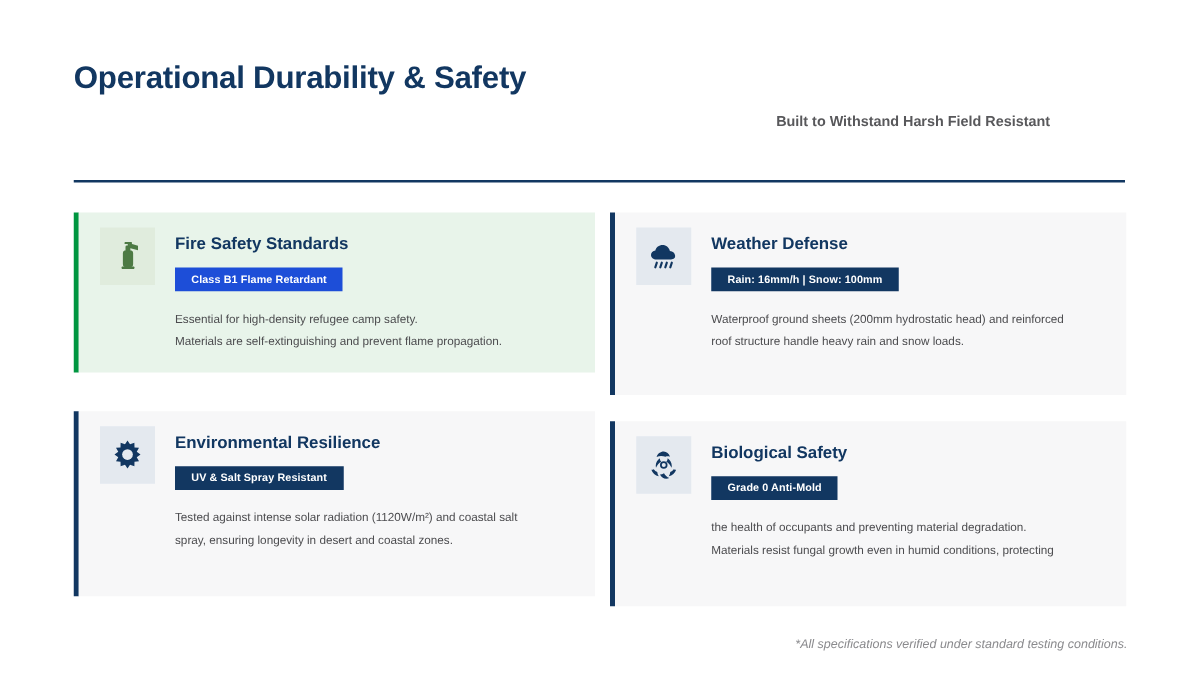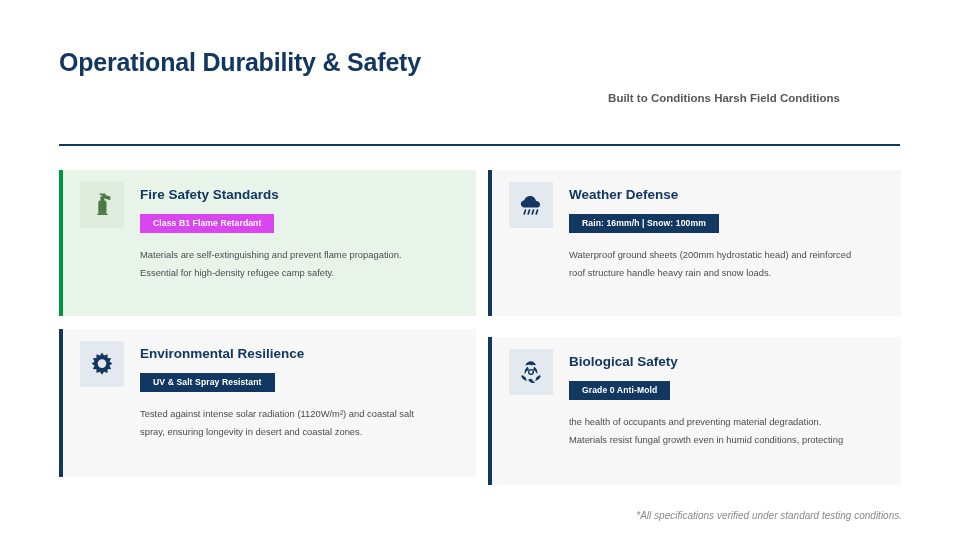--- a/index.html
+++ b/index.html
@@ -63,21 +63,21 @@
     width: 4px;
   }
   .card .body {
     position: absolute;
     left: 4px;
     right: 0;
     top: 0;
     bottom: 0;
   }
 
-  .card-fire         { left: 59px;  top: 170px; width: 417px; height: 146px; }
+  .card-fire         { left: 59px;  top: 170px; width: 417px; height: 128px; }
   .card-weather      { left: 488px; top: 170px; width: 413px; height: 146px; }
   .card-environment  { left: 59px;  top: 329px; width: 417px; height: 148px; }
   .card-biological   { left: 488px; top: 337px; width: 413px; height: 148px; }
 
   .bg-green { background: #e8f4ea; }
   .bg-gray  { background: #f7f7f8; padding-left: 29px; }
   .accent-green { background: #009640; }
   .accent-navy  { background: #123761; }
 
   
@@ -112,21 +112,21 @@
     height: 19px;
     line-height: 19px;
     padding: 0 13px;
     font-size: 8.6px;
     font-weight: bold;
     color: #ffffff;
     letter-spacing: 0.1px;
     white-space: nowrap;
     display: inline-block;
   }
-  .badge-red  { background: #d946ef; }
+  .badge-red  { background: #1d4ed8; }
   .badge-navy { background: #123761; }
 
   .card-desc {
     position: absolute;
     left: 77px;
     top: 76px;
     right: 16px;
     font-size: 9.4px;
     line-height: 1.95;
     color: #4c4c4f;
@@ -143,43 +143,43 @@
     color: #8a8a8d;
     white-space: nowrap;
   }
 </style>
 </head>
 <body>
 
 <div class="slide">
 
   <div class="page-title">Operational Durability &amp; Safety</div>
-  <div class="page-subtitle">Built to Conditions Harsh Field Conditions</div>
+  <div class="page-subtitle">Built to Withstand Harsh Field Resistant</div>
   <div class="header-rule"></div>
 
   <div class="card card-fire">
     <div class="accent accent-green"></div>
     <div class="body bg-green">
       <div class="icon-tile tile-green">
         <svg width="24" height="26" viewBox="0 0 24 26" aria-hidden="true">
           <g fill="#4d7a44">
             <rect x="8.3" y="8.2" width="8.2" height="13.6" rx="2.6"></rect>
             <rect x="10.4" y="4.3" width="3.9" height="4.6" rx="1.0"></rect>
             <rect x="7.3" y="21.2" width="10.2" height="1.9" rx="0.6"></rect>
             <rect x="9.6" y="1.6" width="6.0" height="1.6" rx="0.7"></rect>
             <path d="M13.6 2.6 L20.4 4.6 L20.4 8.2 L13.6 6.3 Z"></path>
             <rect x="12.2" y="2.2" width="1.7" height="3.0"></rect>
           </g>
         </svg>
       </div>
       <div class="card-title">Fire Safety Standards</div>
       <div class="badge badge-red">Class B1 Flame Retardant</div>
       <div class="card-desc">
+        <span class="line">Essential for high-density refugee camp safety.</span>
         <span class="line">Materials are self-extinguishing and prevent flame propagation.</span>
-        <span class="line">Essential for high-density refugee camp safety.</span>
       </div>
     </div>
   </div>
 
   <div class="card card-weather">
     <div class="accent accent-navy"></div>
     <div class="body bg-gray">
       <div class="icon-tile tile-blue">
         <svg width="26" height="24" viewBox="0 0 26 24" aria-hidden="true">
           <g fill="#123761">

